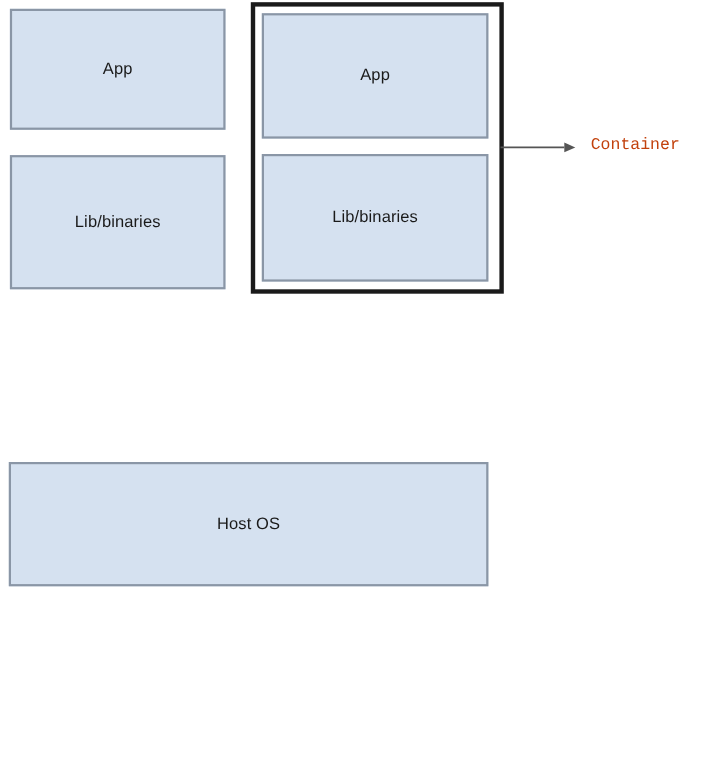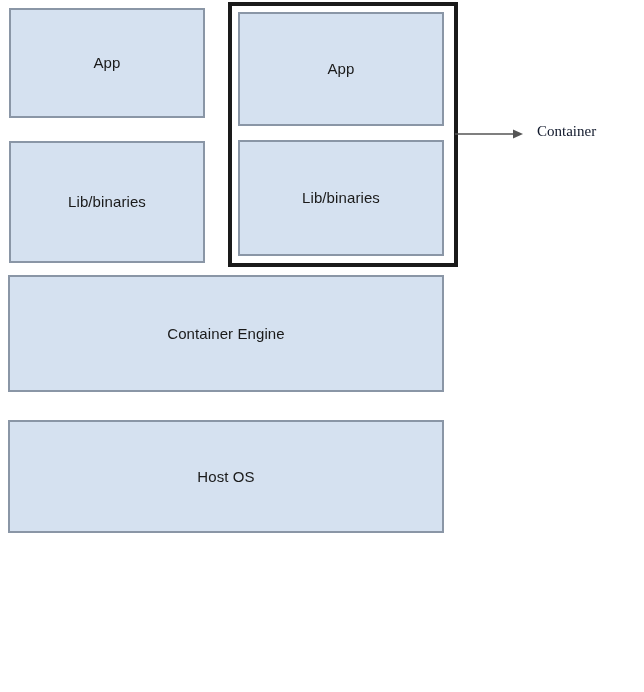--- a/index.html
+++ b/index.html
@@ -65,23 +65,23 @@
     top: 120px;
     width: 70px;
     height: 28px;
     overflow: visible;
   }
   #callout-label {
     position: absolute;
     left: 537px;
     top: 123px;
     white-space: nowrap;
-    font-family: Liberation Serif, serif;
+    font-family: Liberation Mono, monospace;
     font-size: 15px;
-    color: #0f172a;
+    color: #c2410c;
     user-select: none;
   }
 </style>
 </head>
 <body>
 
 <div id="diagram-canvas">
 
   <div class="node-box" id="box-app-left">
     <span class="node-label">App</span>
@@ -101,22 +101,19 @@
     <span class="node-label">Lib/binaries</span>
   </div>
 
   <svg id="callout-arrow" viewBox="0 0 70 28" width="70" height="28" aria-hidden="true">
     <line x1="0" y1="14" x2="58" y2="14" stroke="#555555" stroke-width="1.6"></line>
     <polygon points="58,9.5 68,14 58,18.5" fill="#555555"></polygon>
   </svg>
 
   <div id="callout-label">Container</div>
 
-  <div class="node-box" id="box-container-engine">
-    <span class="node-label">Container Engine</span>
-  </div>
 
   <div class="node-box" id="box-host-os">
     <span class="node-label">Host OS</span>
   </div>
 
 
 </div>
 
 </body></html>

